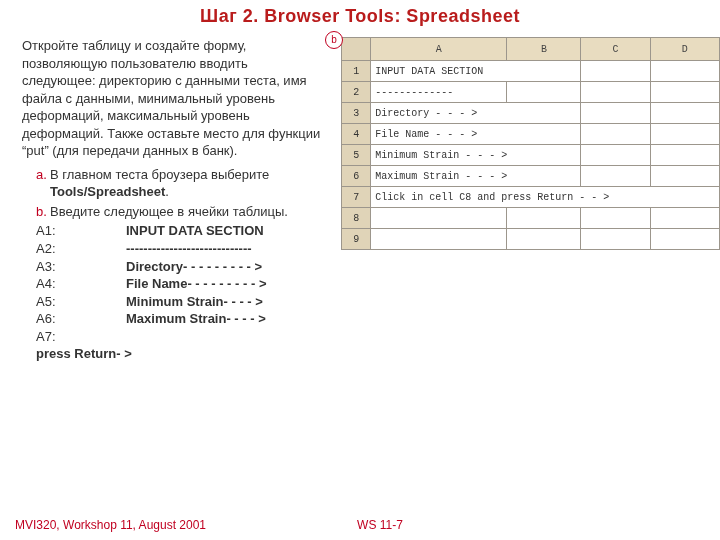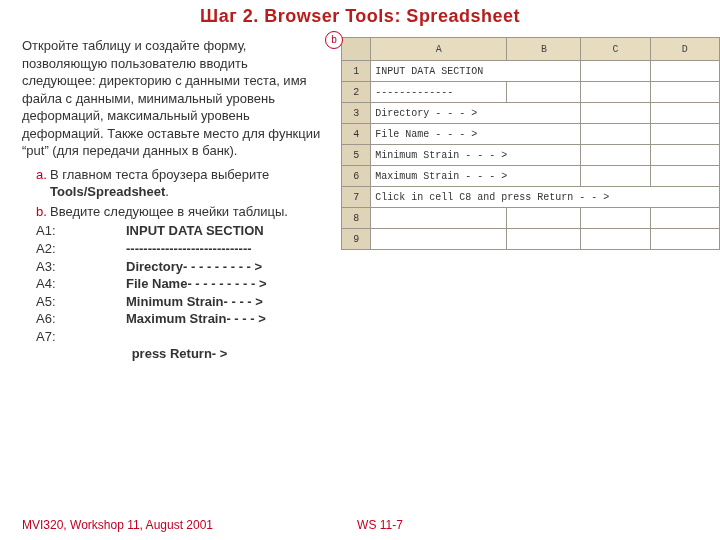--- a/index.html
+++ b/index.html
@@ -60,21 +60,20 @@
   .cell-ref {
     width: 90px;
     flex-shrink: 0;
   }
   .cell-val {
     font-weight: bold;
   }
   .last-line {
     font-weight: bold;
     margin-left: -14px;
-    text-align: center;
   }
   .right {
     position: relative;
     margin-left: 10px;
   }
   table.sheet {
     border-collapse: collapse;
     background: #fff;
     font-family: "Courier New", monospace;
     font-size: 10px;
@@ -127,21 +126,21 @@
     font-family: Arial, sans-serif;
   }
   .footer {
     position: absolute;
     bottom: 8px;
     left: 0;
     width: 100%;
     font-size: 12px;
     color: #c00020;
   }
-  .footer .fl { position: absolute; left: 22px; }
+  .footer .fl { position: absolute; left: 15px; }
   .footer .fc { width: 100%; text-align: center; margin-left: 20px; }
   b { font-weight: bold; }
 </style>
 </head>
 <body>
 
 <div class="title">Шаг 2.  Browser Tools:  Spreadsheet</div>
 
 <div class="content">
   <div class="left">

